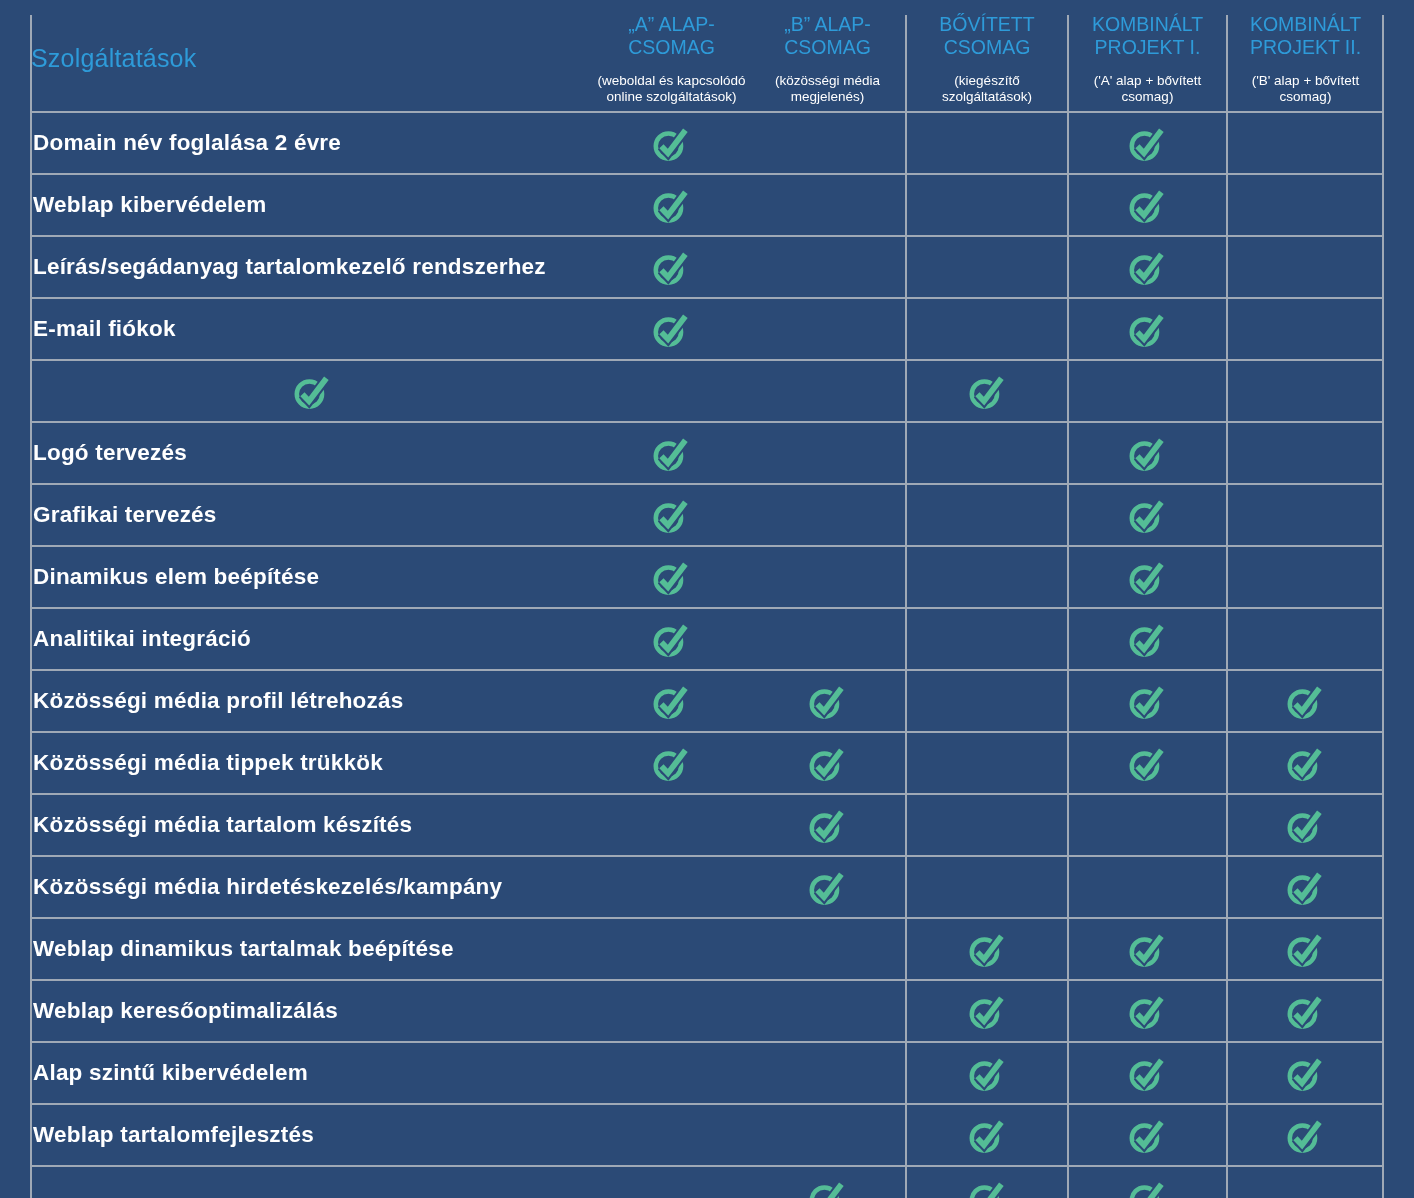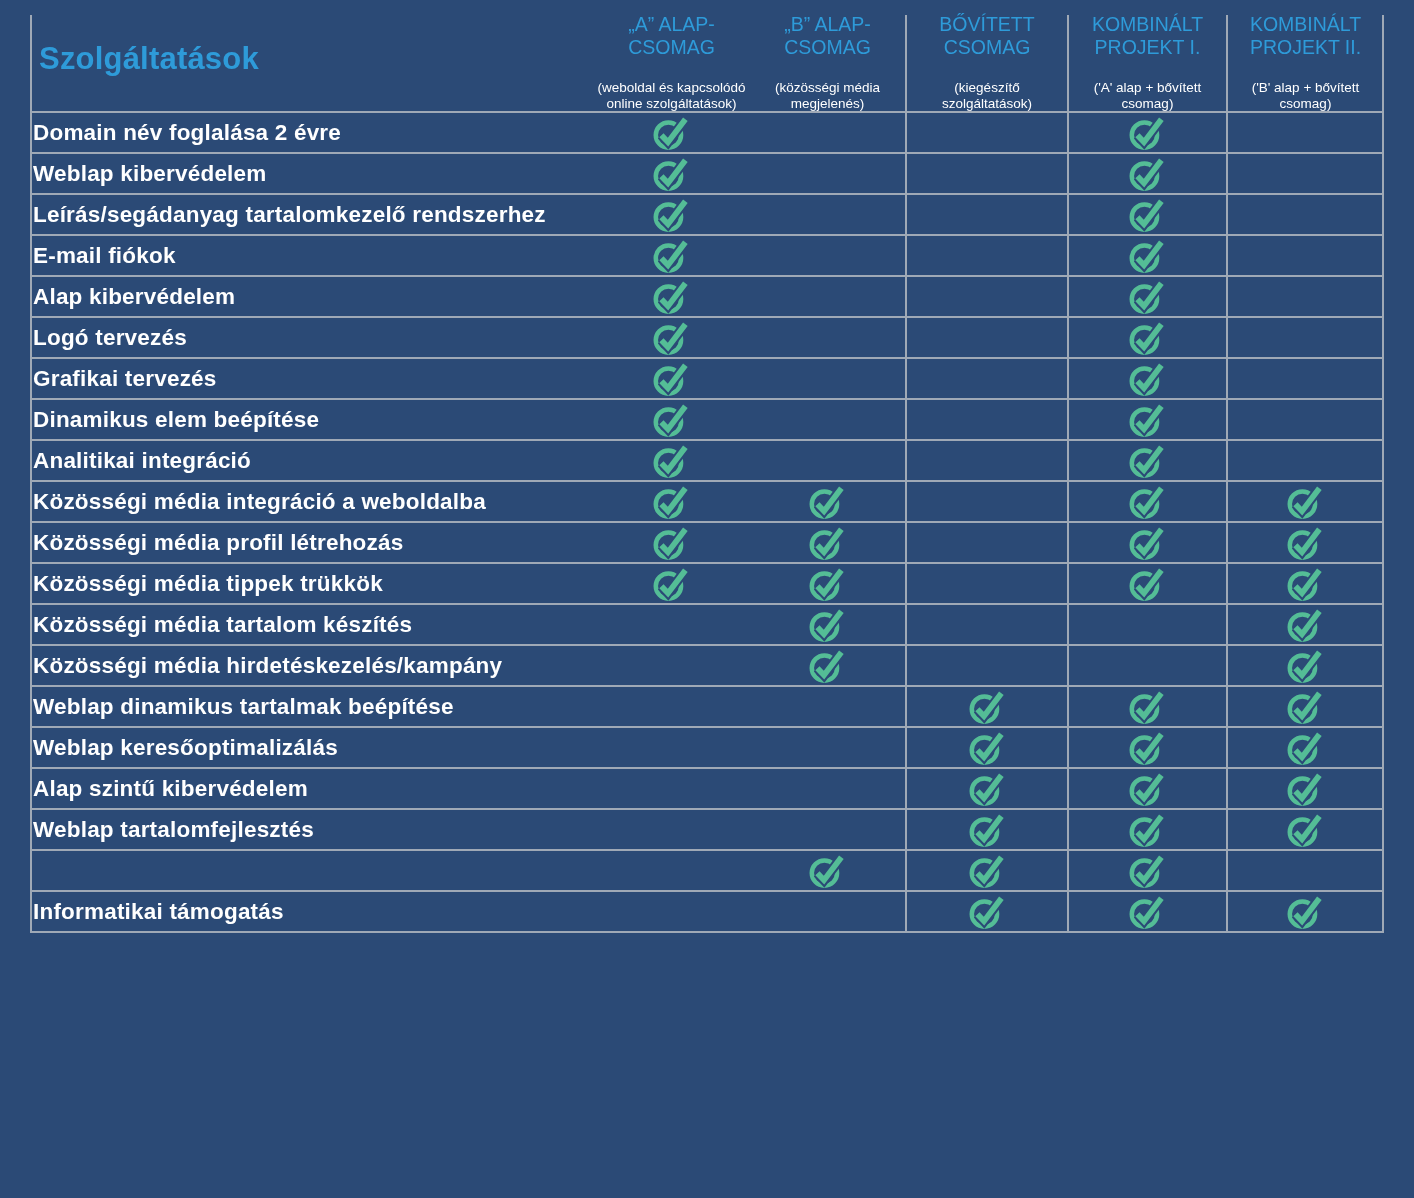--- a/index.html
+++ b/index.html
@@ -24,41 +24,41 @@
   .grid-cols{
     display:grid;
     grid-template-columns:564px 155px 157px 162px 159px 157px;
   }
   .header-row{
     height:113px;
     border-bottom:2px solid var(--grid-line);
   }
   .services-title{
     color:var(--accent-blue);
-    font-size:31px;font-weight:bold;
+    font-size:25px;font-weight:normal;
     display:flex;align-items:center;
-    padding-left:9px;padding-top:6px;
+    padding-left:1px;padding-top:6px;
     letter-spacing:0.2px;
   }
   .col-head{
     text-align:center;
     padding-top:13px;
   }
   .col-title{
     color:var(--accent-blue);
     font-weight:normal;font-size:19.5px;line-height:23px;
     white-space:pre-line;
   }
   .col-sub{
     color:var(--text-white);
-    font-size:13.5px;line-height:16px;margin-top:21px;
+    font-size:13.5px;line-height:16px;margin-top:14px;
     white-space:pre-line;
   }
   .row{
-    height:41px;
+    height:62px;
     border-bottom:2px solid var(--grid-line);
     align-items:center;
   }
   .label-cell{
     color:var(--text-white);
     font-weight:bold;font-size:22.5px;
     padding-left:3px;
     white-space:nowrap;
     letter-spacing:0.2px;
   }
@@ -190,21 +190,20 @@
     <div class="check-cell"></div>
     <div class="check-cell">
           <svg class="check-icon" viewBox="0 0 36 36">
             <use href="#check-symbol"></use>
           </svg>
         </div>
     <div class="check-cell"></div>
   </div>
 
   <div class="row grid-cols">
-    <div class="label-cell">Alap kibervédelem</div>
     <div class="check-cell">
           <svg class="check-icon" viewBox="0 0 36 36">
             <use href="#check-symbol"></use>
           </svg>
         </div>
     <div class="check-cell"></div>
     <div class="check-cell"></div>
     <div class="check-cell">
           <svg class="check-icon" viewBox="0 0 36 36">
             <use href="#check-symbol"></use>
@@ -274,44 +273,20 @@
     <div class="check-cell"></div>
     <div class="check-cell"></div>
     <div class="check-cell">
           <svg class="check-icon" viewBox="0 0 36 36">
             <use href="#check-symbol"></use>
           </svg>
         </div>
     <div class="check-cell"></div>
   </div>
 
-  <div class="row grid-cols">
-    <div class="label-cell">Közösségi média integráció a weboldalba</div>
-    <div class="check-cell">
-          <svg class="check-icon" viewBox="0 0 36 36">
-            <use href="#check-symbol"></use>
-          </svg>
-        </div>
-    <div class="check-cell">
-          <svg class="check-icon" viewBox="0 0 36 36">
-            <use href="#check-symbol"></use>
-          </svg>
-        </div>
-    <div class="check-cell"></div>
-    <div class="check-cell">
-          <svg class="check-icon" viewBox="0 0 36 36">
-            <use href="#check-symbol"></use>
-          </svg>
-        </div>
-    <div class="check-cell">
-          <svg class="check-icon" viewBox="0 0 36 36">
-            <use href="#check-symbol"></use>
-          </svg>
-        </div>
-  </div>
 
   <div class="row grid-cols">
     <div class="label-cell">Közösségi média profil létrehozás</div>
     <div class="check-cell">
           <svg class="check-icon" viewBox="0 0 36 36">
             <use href="#check-symbol"></use>
           </svg>
         </div>
     <div class="check-cell">
           <svg class="check-icon" viewBox="0 0 36 36">

